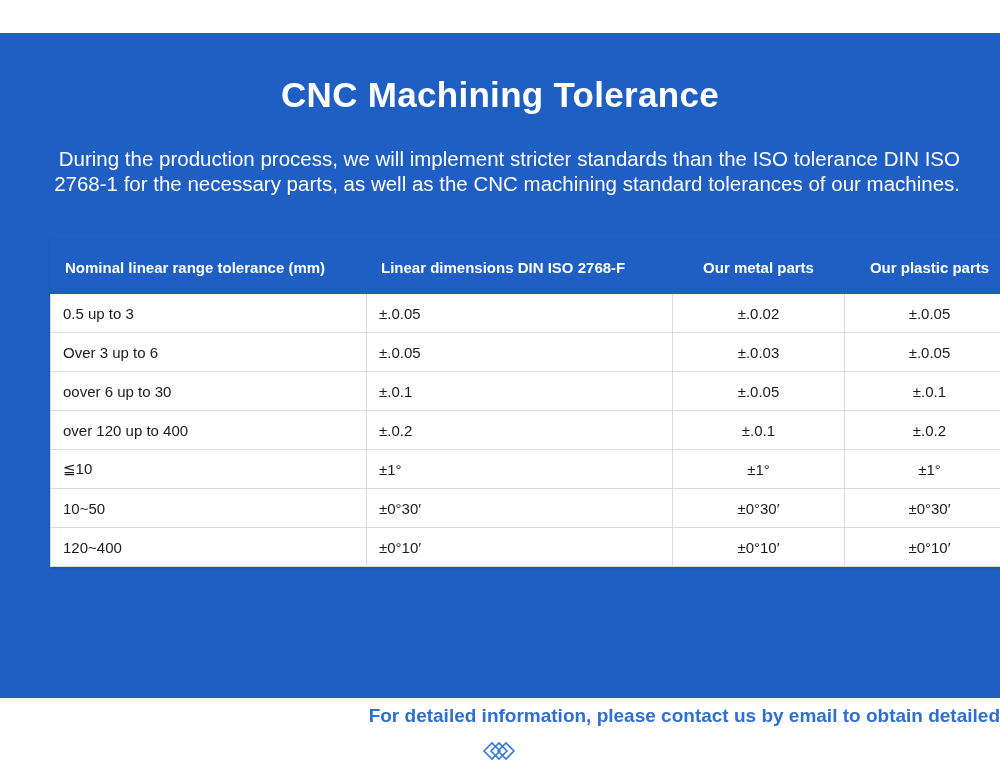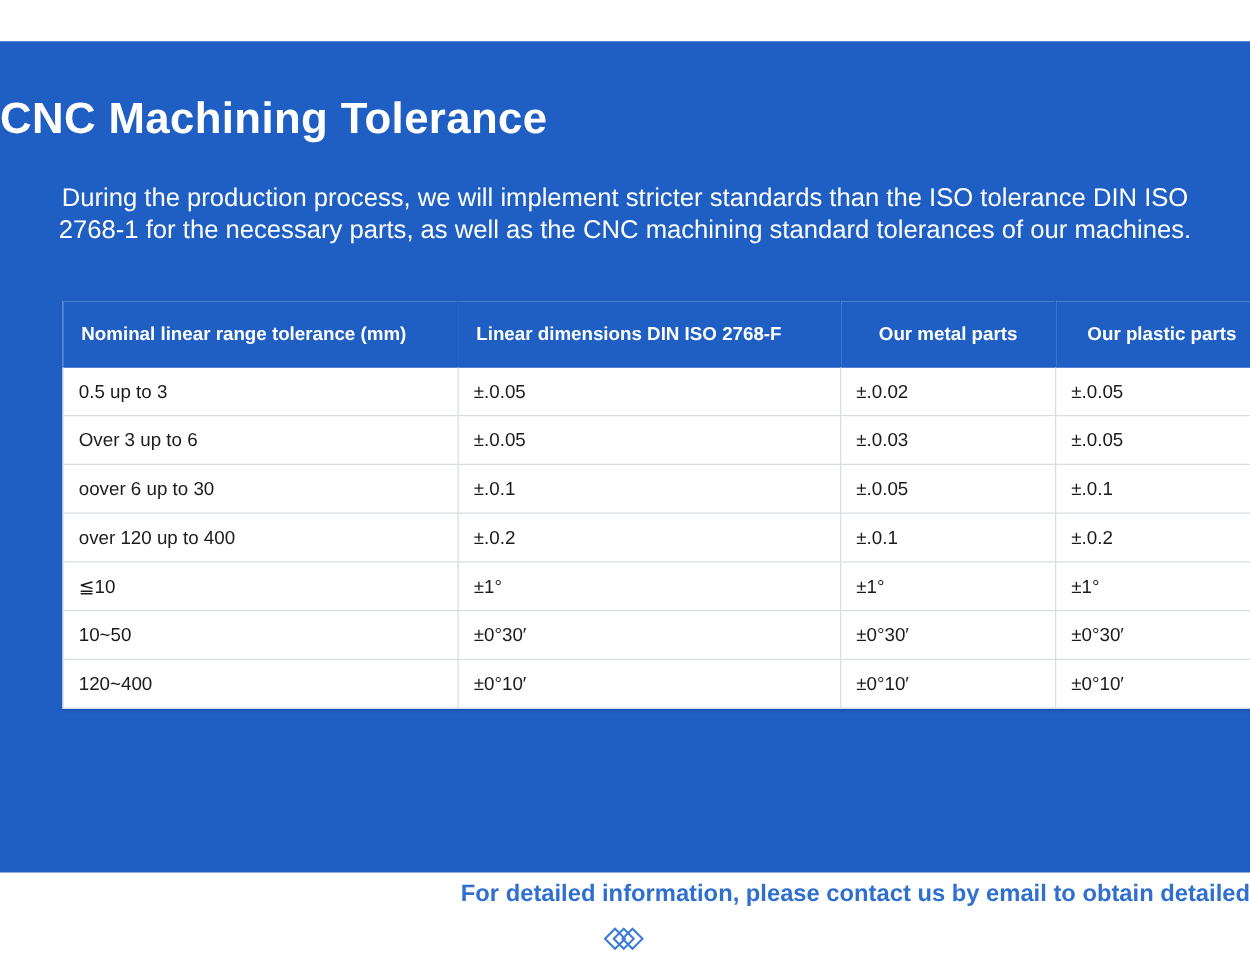--- a/index.html
+++ b/index.html
@@ -24,32 +24,32 @@
     top: 33px;
     width: 1000px;
     height: 665px;
     background: #1f5fc4;
   }
   .title {
     position: absolute;
     left: 0;
     top: 75px;
     width: 1000px;
-    text-align: left;
+    text-align: center;
     color: #ffffff;
     font-size: 35px;
     font-weight: bold;
     letter-spacing: 0.3px;
   }
   .subtitle {
     position: absolute;
     left: 40px;
     top: 146px;
     width: 920px;
-    text-align: center;
+    text-align: right;
     color: #ffffff;
     font-size: 20.5px;
     line-height: 25px;
     font-weight: 400;
   }
   .table-wrap {
     position: absolute;
     left: 18px;
     top: 240px;
     width: 964px;
@@ -81,21 +81,21 @@
     font-weight: bold;
     border-color: #1f5fc4;
     height: 53px;
   }
   table.tol thead th.h0 { text-align: left; padding-left: 14px; }
   table.tol thead th.h1 { text-align: left; padding-left: 14px; }
   table.tol thead th.h2,
   table.tol thead th.h3 { text-align: center; }
   td.first { text-align: left; }
   td.val { text-align: left; padding-left: 30px; }
-  td.mid { text-align: left; padding-left: 26px; }
+  td.mid { text-align: center; padding-left: 26px; }
   tr.sub td {
     font-weight: bold;
     font-size: 15.5px;
     color: #111111;
     height: 41px;
   }
   tr.sub td.first { padding-left: 14px; }
   tr.sub td.val { text-align: center; padding-left: 0; }
   tr.sub td.mid { text-align: center; padding-left: 0; }
   .footer-note {

